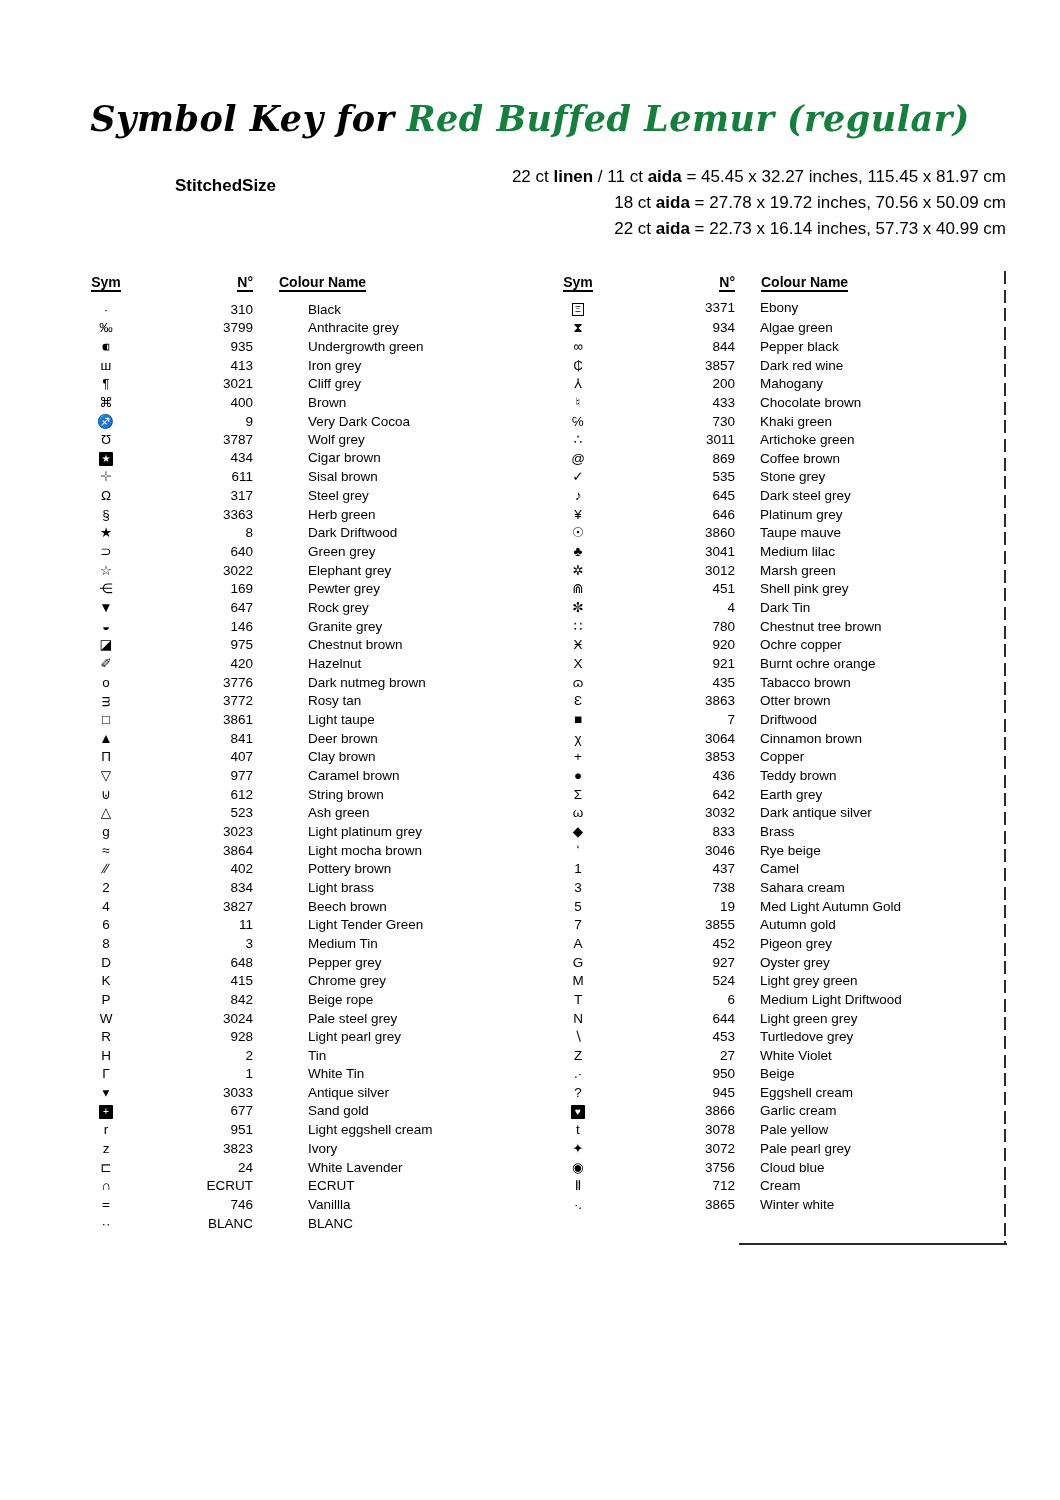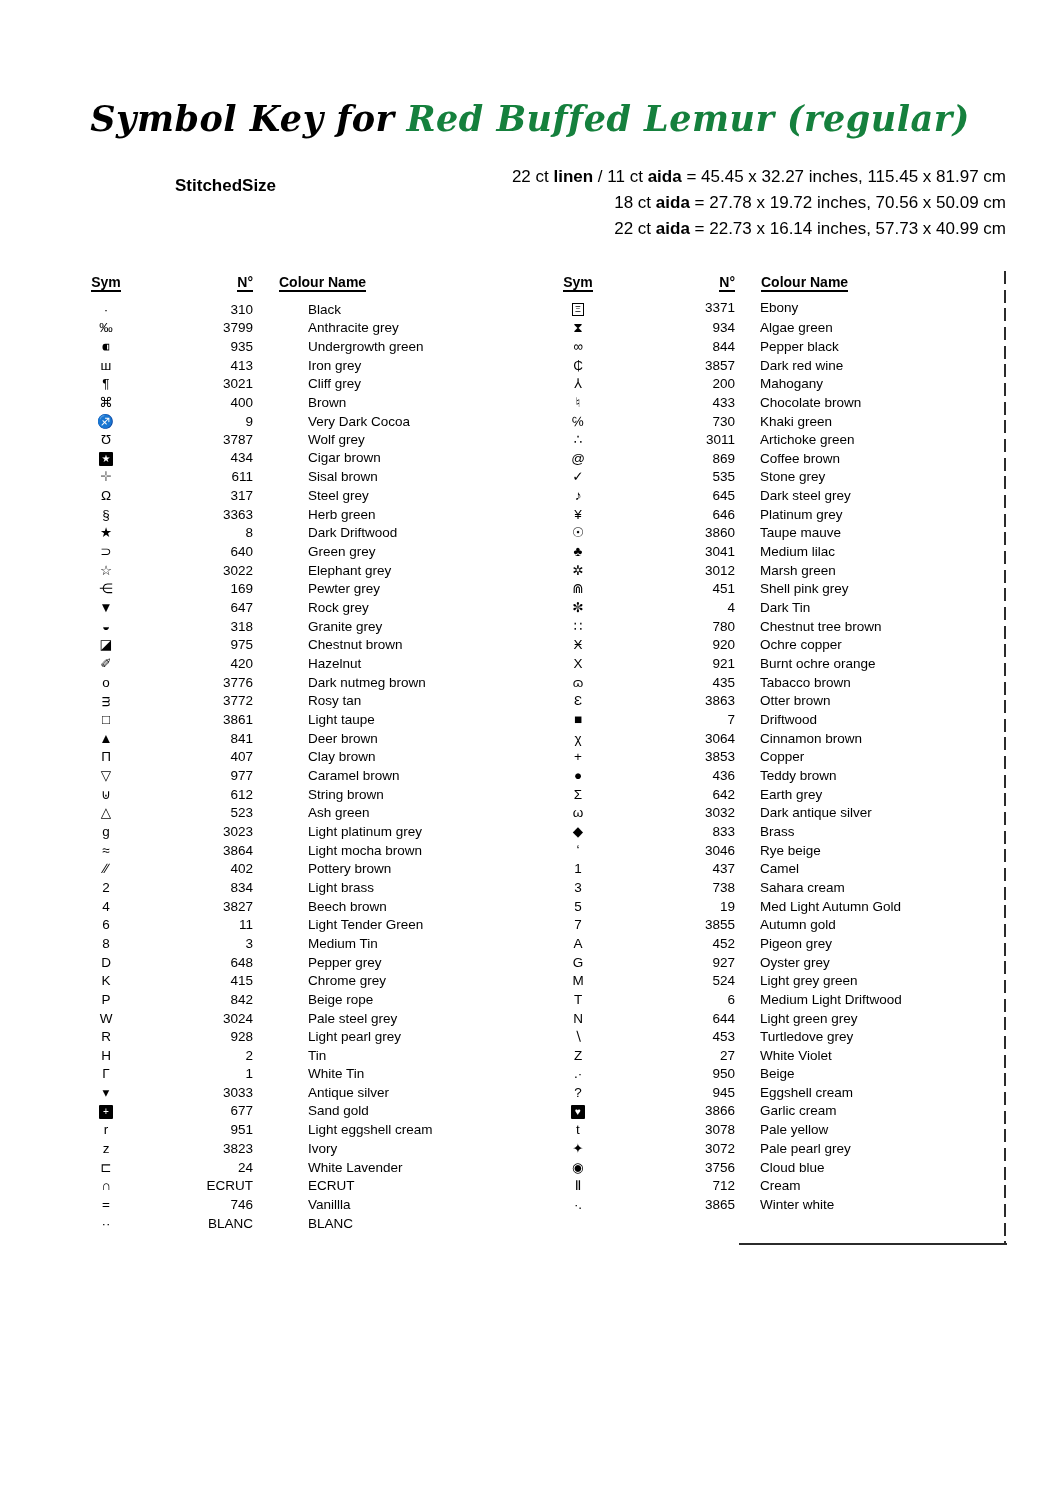--- a/index.html
+++ b/index.html
@@ -186,21 +186,21 @@
           <span class="cell symc">
             <span class="glyph">▼</span>
           </span>
           <span class="cell numc">647</span>
           <span class="cell namec">Rock grey</span>
         </div>
         <div class="trow">
           <span class="cell symc">
             <span class="glyph">◒</span>
           </span>
-          <span class="cell numc">318</span>
+          <span class="cell numc">146</span>
           <span class="cell namec">Granite grey</span>
         </div>
         <div class="trow">
           <span class="cell symc">
             <span class="glyph">◪</span>
           </span>
           <span class="cell numc">975</span>
           <span class="cell namec">Chestnut brown</span>
         </div>
         <div class="trow">

